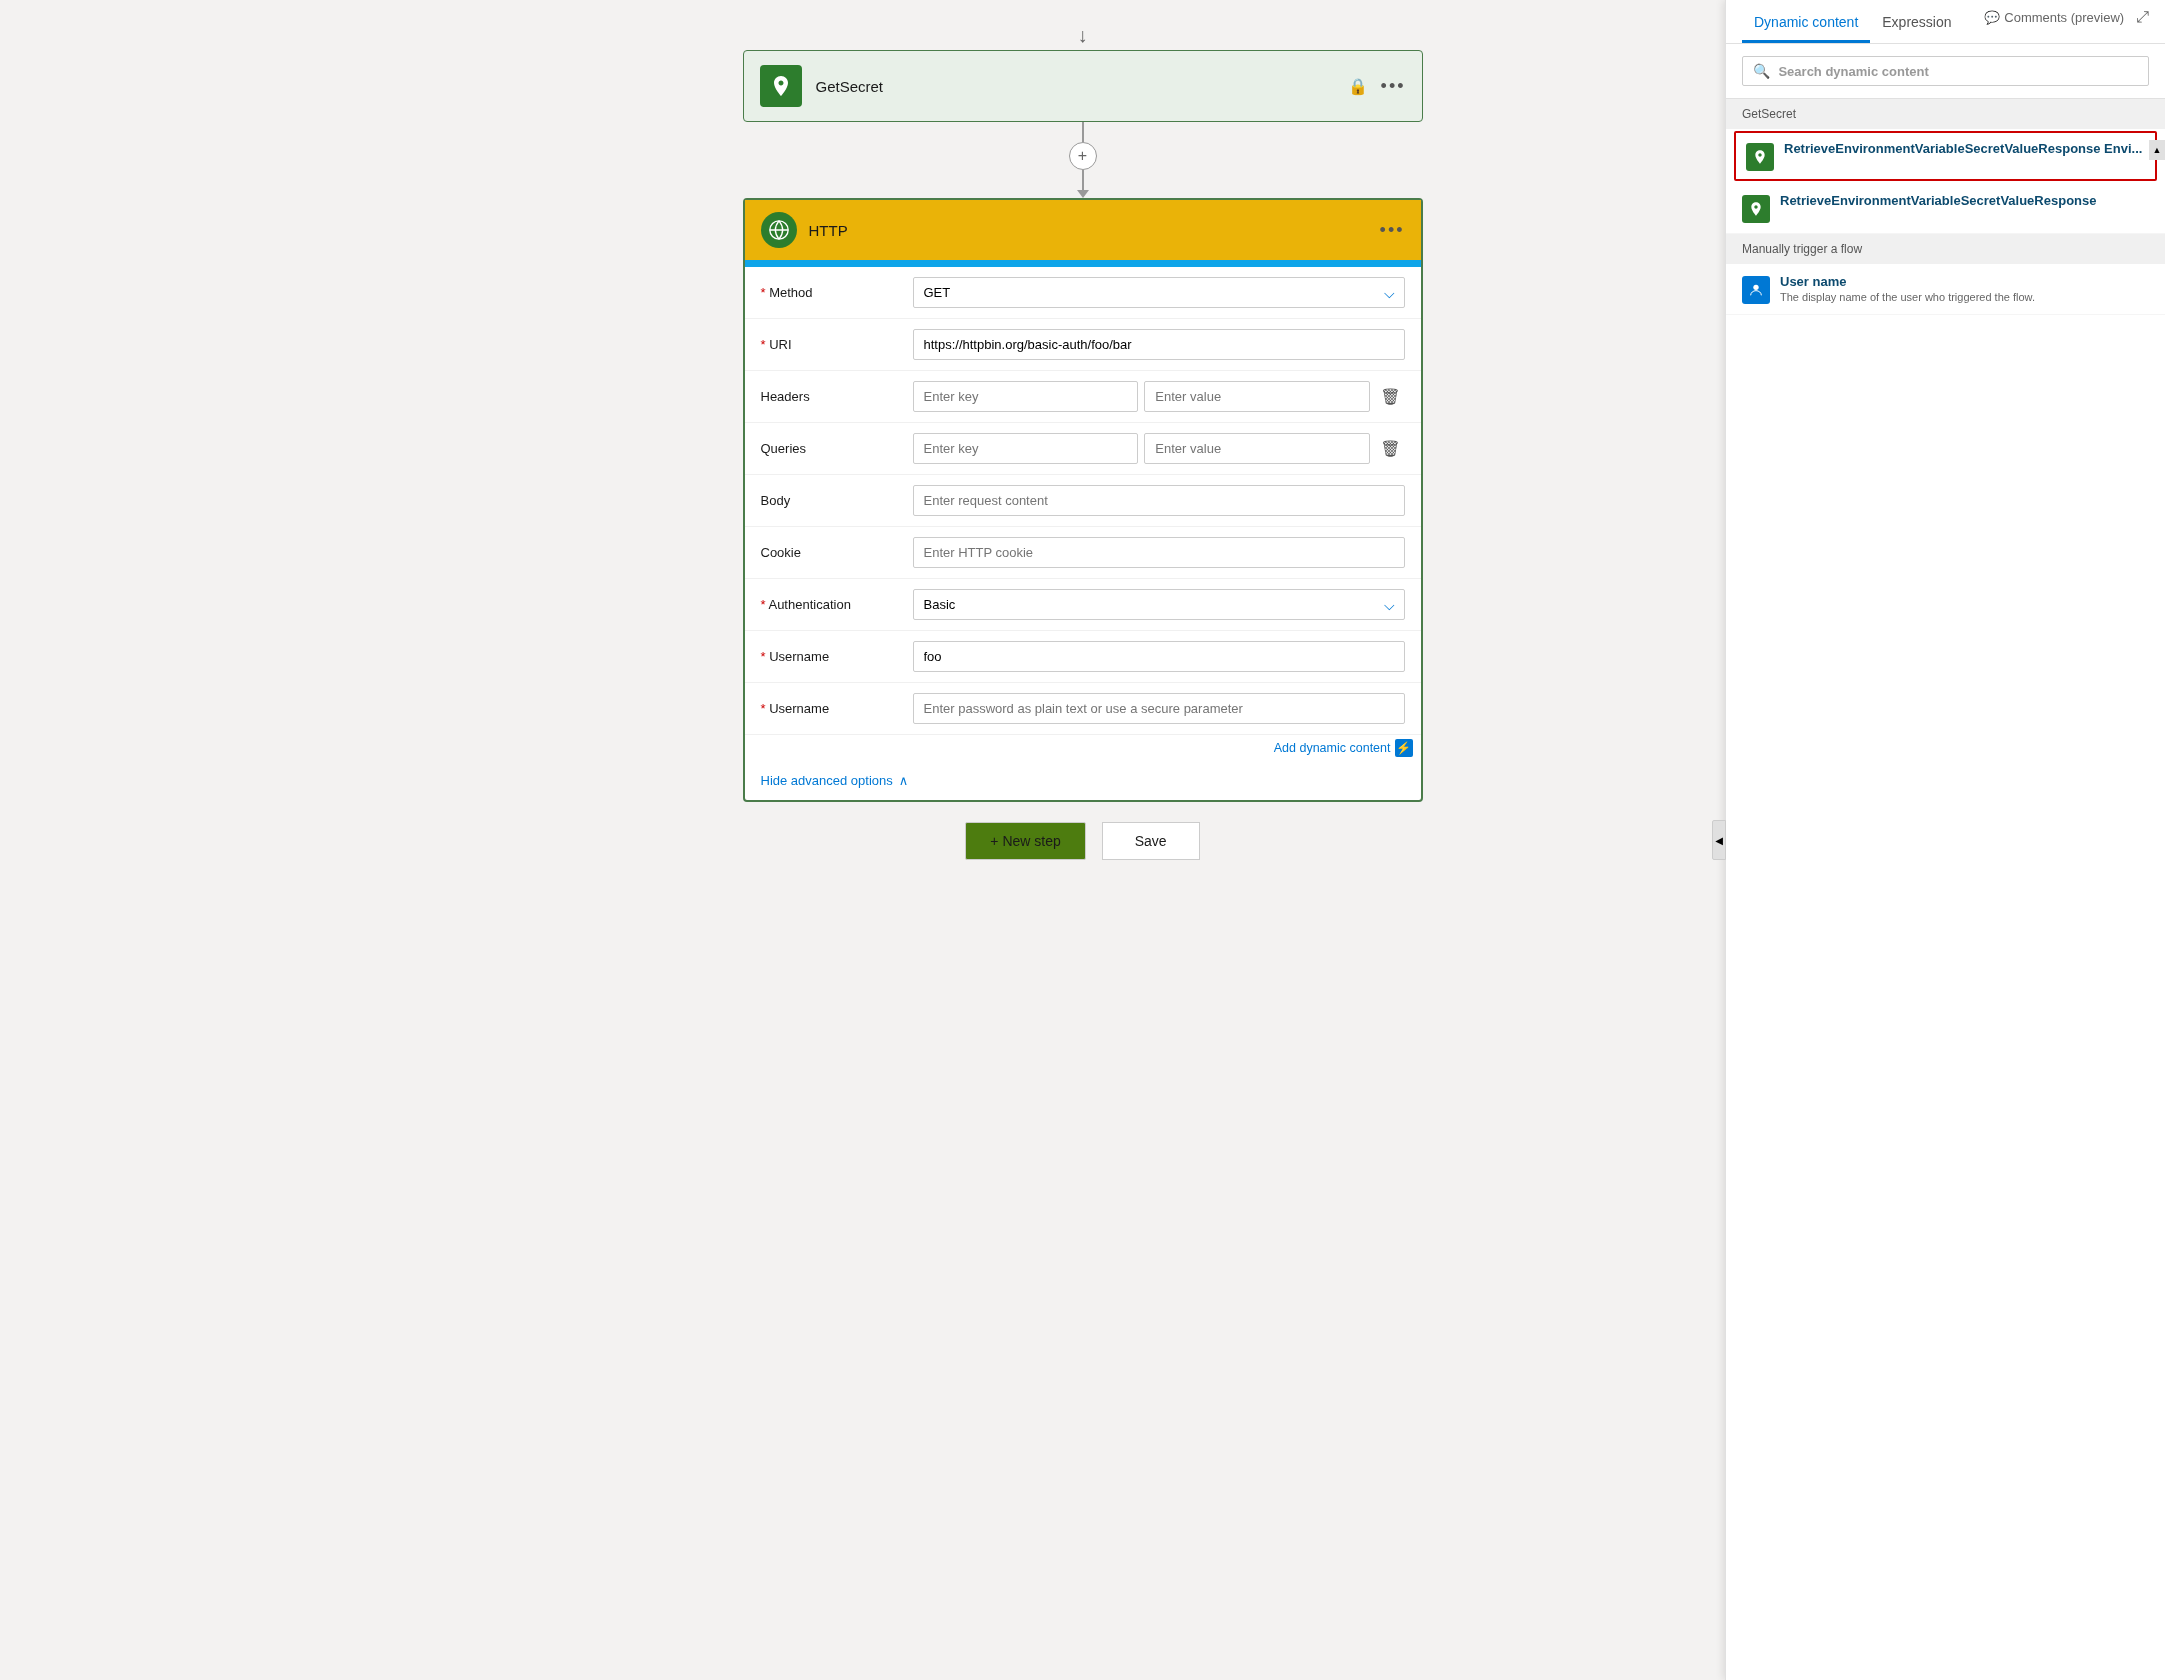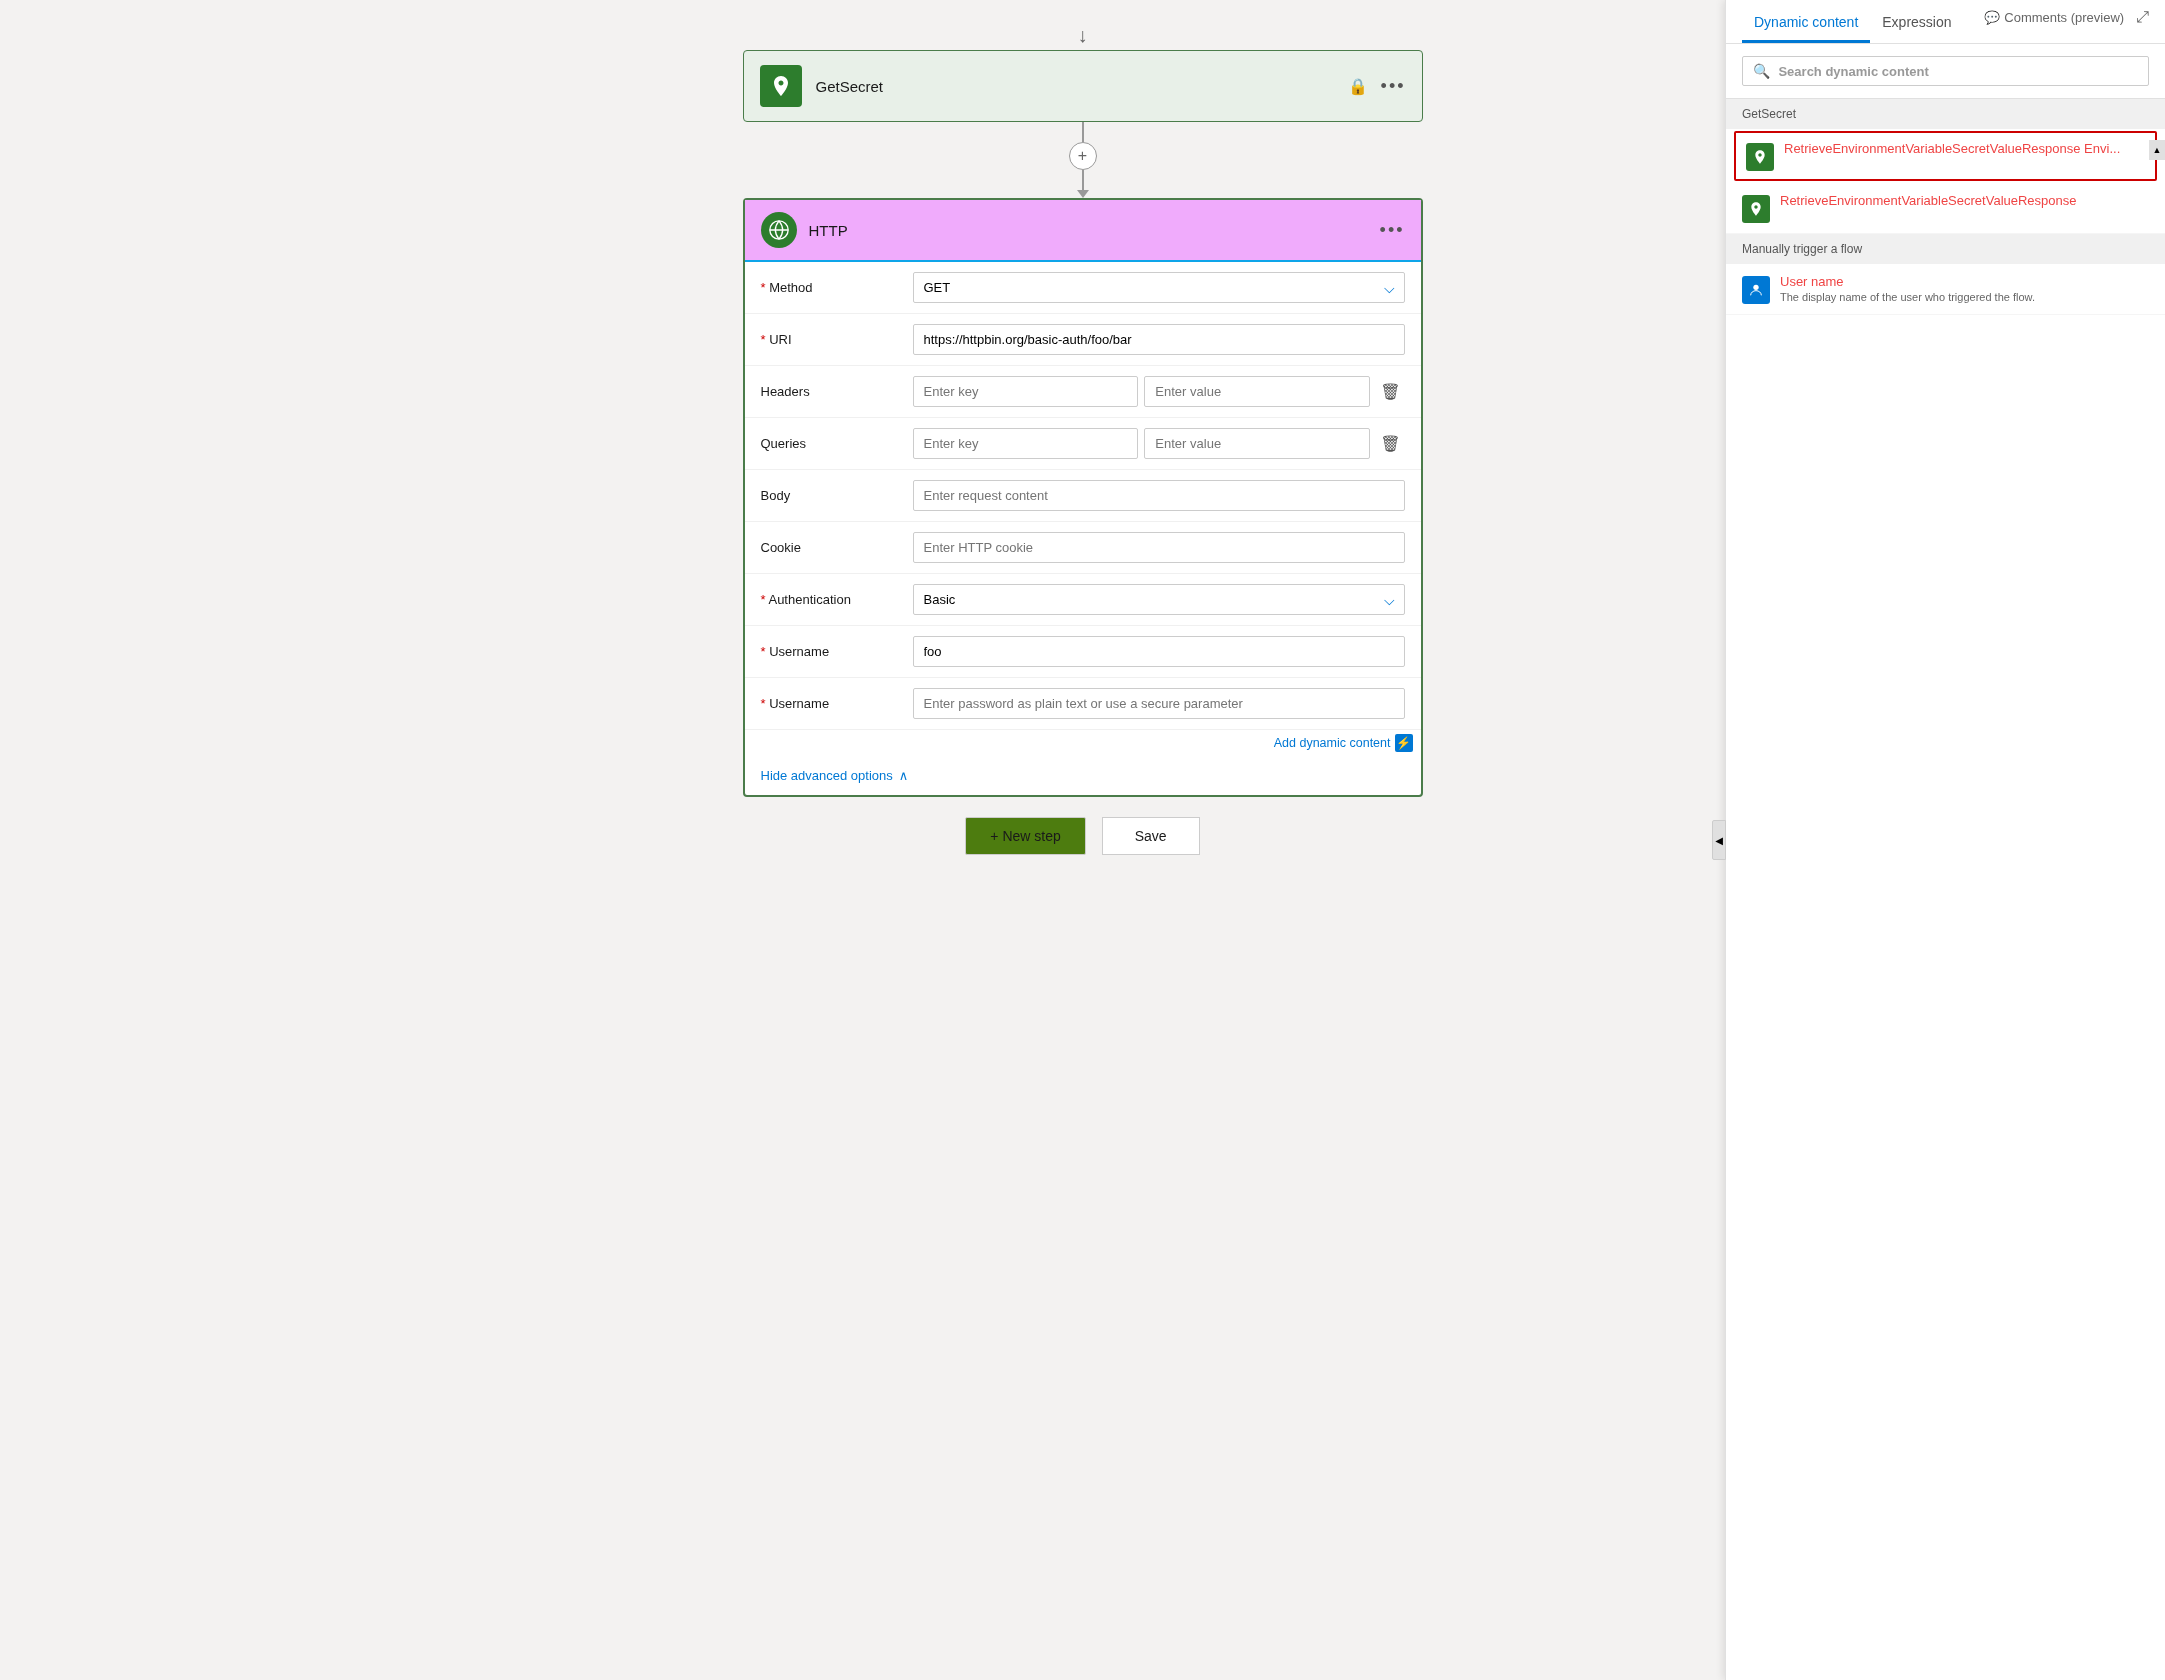--- a/index.html
+++ b/index.html
@@ -100,25 +100,25 @@
 
     
     .http-block {
       width: 680px;
       background: #fff;
       border: 2px solid #4a7c4a;
       border-radius: 4px;
     }
 
     .http-header {
-      background: #f0abfc;
+      background: #eab308;
       display: flex;
       align-items: center;
       padding: 12px 16px;
-      border-bottom: 2px solid #0ea5e9;
+      border-bottom: 7px solid #0ea5e9;
     }
 
     .http-icon {
       width: 36px;
       height: 36px;
       background: #2d7d2d;
       border-radius: 50%;
       display: flex;
       align-items: center;
       justify-content: center;
@@ -391,21 +391,22 @@
     .dynamic-item-icon.blue {
       background: #0078d4;
     }
 
     .dynamic-item-text {
       flex: 1;
     }
 
     .dynamic-item-title {
       font-size: 13px;
-      color: #ef4444;
+      color: #0c4a6e;
+      font-weight: bold;
     }
 
     .dynamic-item-desc {
       font-size: 11px;
       color: #666;
       margin-top: 2px;
     }
 
     .scroll-up-btn {
       background: #e0e0e0;

